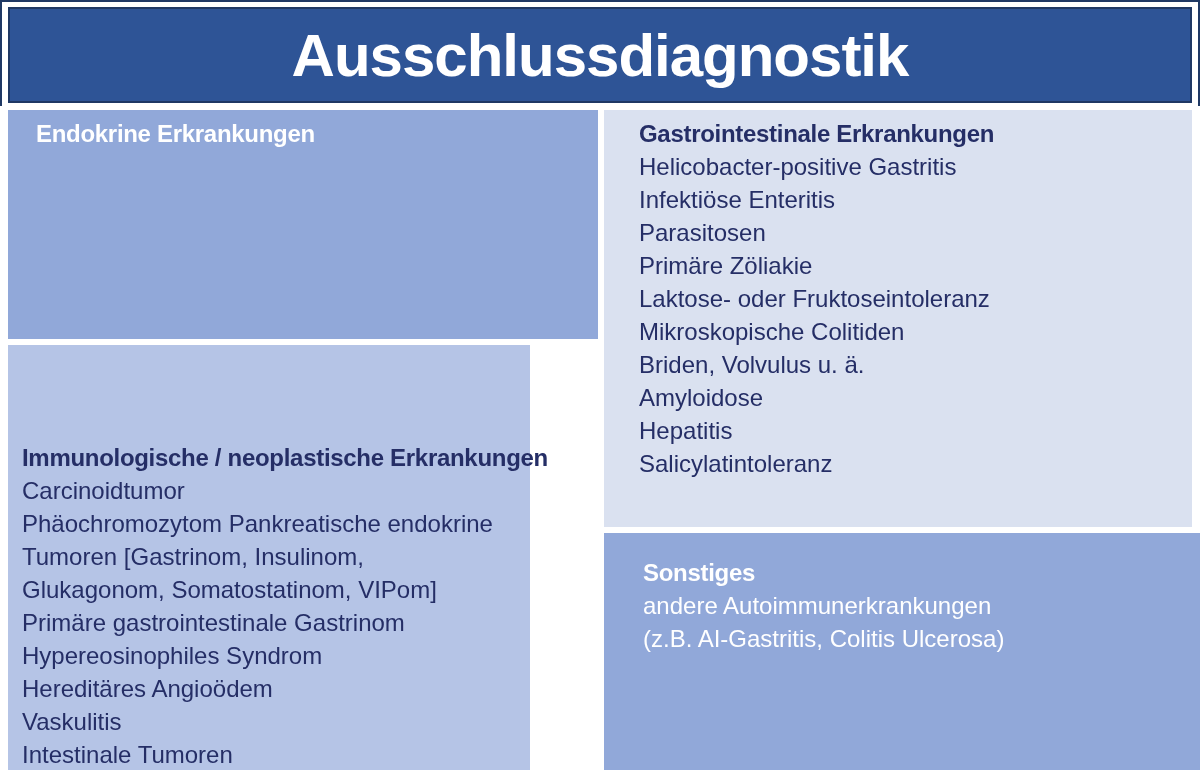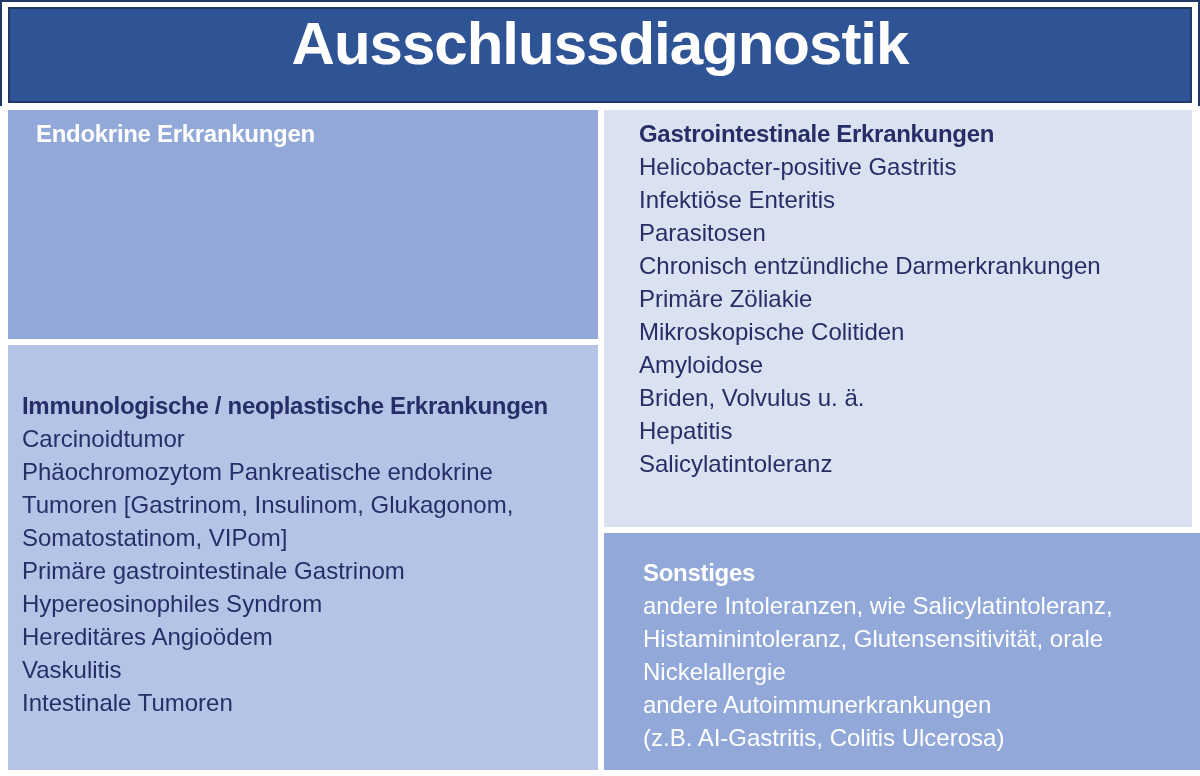--- a/index.html
+++ b/index.html
@@ -21,21 +21,21 @@
     background: var(--banner-border, #1f3864);
   }
   .side-edge.left { left: 0; }
   .side-edge.right { right: 0; }
   .banner {
     position: absolute; left: 8px; top: 7px;
     width: 1184px; height: 96px;
     background: var(--banner, #2e5496);
     border: 2px solid var(--banner-border, #1f3864);
     box-sizing: border-box;
-    display: flex; align-items: flex-start; justify-content: center;
+    display: flex; align-items: center; justify-content: center;
   }
   .banner h1 {
     margin: 0;
     color: var(--text-light, #ffffff);
     font-size: 60px;
     font-weight: bold;
     letter-spacing: -1px;
   }
   .panel {
     position: absolute;
@@ -45,21 +45,21 @@
   }
   .panel .heading {
     font-weight: bold;
     white-space: nowrap;
     letter-spacing: -0.3px;
   }
   .panel-medium { background: var(--panel-medium, #91a8d9); color: var(--text-light, #ffffff); }
   .panel-light  { background: var(--panel-light, #b5c4e6);  color: var(--text-dark, #252e66); }
   .panel-pale   { background: var(--panel-pale, #dae1f0);   color: var(--text-dark, #252e66); }
   #panel-endokrine        { left: 8px;   top: 110px; width: 590px; height: 229px; padding: 7px 12px 0 28px; }
-  #panel-immunologische   { left: 8px;   top: 345px; width: 590px; height: 425px; padding: 44px 36px 0 14px; }
+  #panel-immunologische   { left: 8px;   top: 345px; width: 522px; height: 425px; padding: 96px 36px 0 14px; }
   #panel-gastrointestinale{ left: 604px; top: 110px; width: 588px; height: 417px; padding: 7px 0 0 35px; }
   #panel-sonstiges        { left: 604px; top: 533px; width: 596px; height: 237px; padding: 23px 27px 8px 39px; }
 </style>
 </head>
 <body>
 
 <div class="page">
   <div class="top-edge"></div>
   <div class="side-edge left"></div>
   <div class="side-edge right"></div>
@@ -84,31 +84,30 @@
         <div class="item">Intestinale Tumoren</div>
       </div>
   </section>
 
   <section class="panel panel-pale" id="panel-gastrointestinale">
     <div class="heading">Gastrointestinale Erkrankungen</div>
     <div class="items">
         <div class="item">Helicobacter-positive Gastritis</div>
         <div class="item">Infektiöse Enteritis</div>
         <div class="item">Parasitosen</div>
-        <div class="item">Chronisch entzündliche Darmerkrankungen</div>
         <div class="item">Primäre Zöliakie</div>
+        <div class="item">Laktose- oder Fruktoseintoleranz</div>
         <div class="item">Mikroskopische Colitiden</div>
+        <div class="item">Briden, Volvulus u. ä.</div>
         <div class="item">Amyloidose</div>
-        <div class="item">Briden, Volvulus u. ä.</div>
         <div class="item">Hepatitis</div>
         <div class="item">Salicylatintoleranz</div>
       </div>
   </section>
 
   <section class="panel panel-medium" id="panel-sonstiges">
     <div class="heading">Sonstiges</div>
     <div class="items">
-        <div class="item">andere Intoleranzen, wie Salicylatintoleranz, Histaminintoleranz, Glutensensitivität, orale Nickelallergie</div>
         <div class="item">andere Autoimmunerkrankungen</div>
         <div class="item">(z.B. AI-Gastritis, Colitis Ulcerosa)</div>
       </div>
   </section>
 </div>
 
 </body></html>

